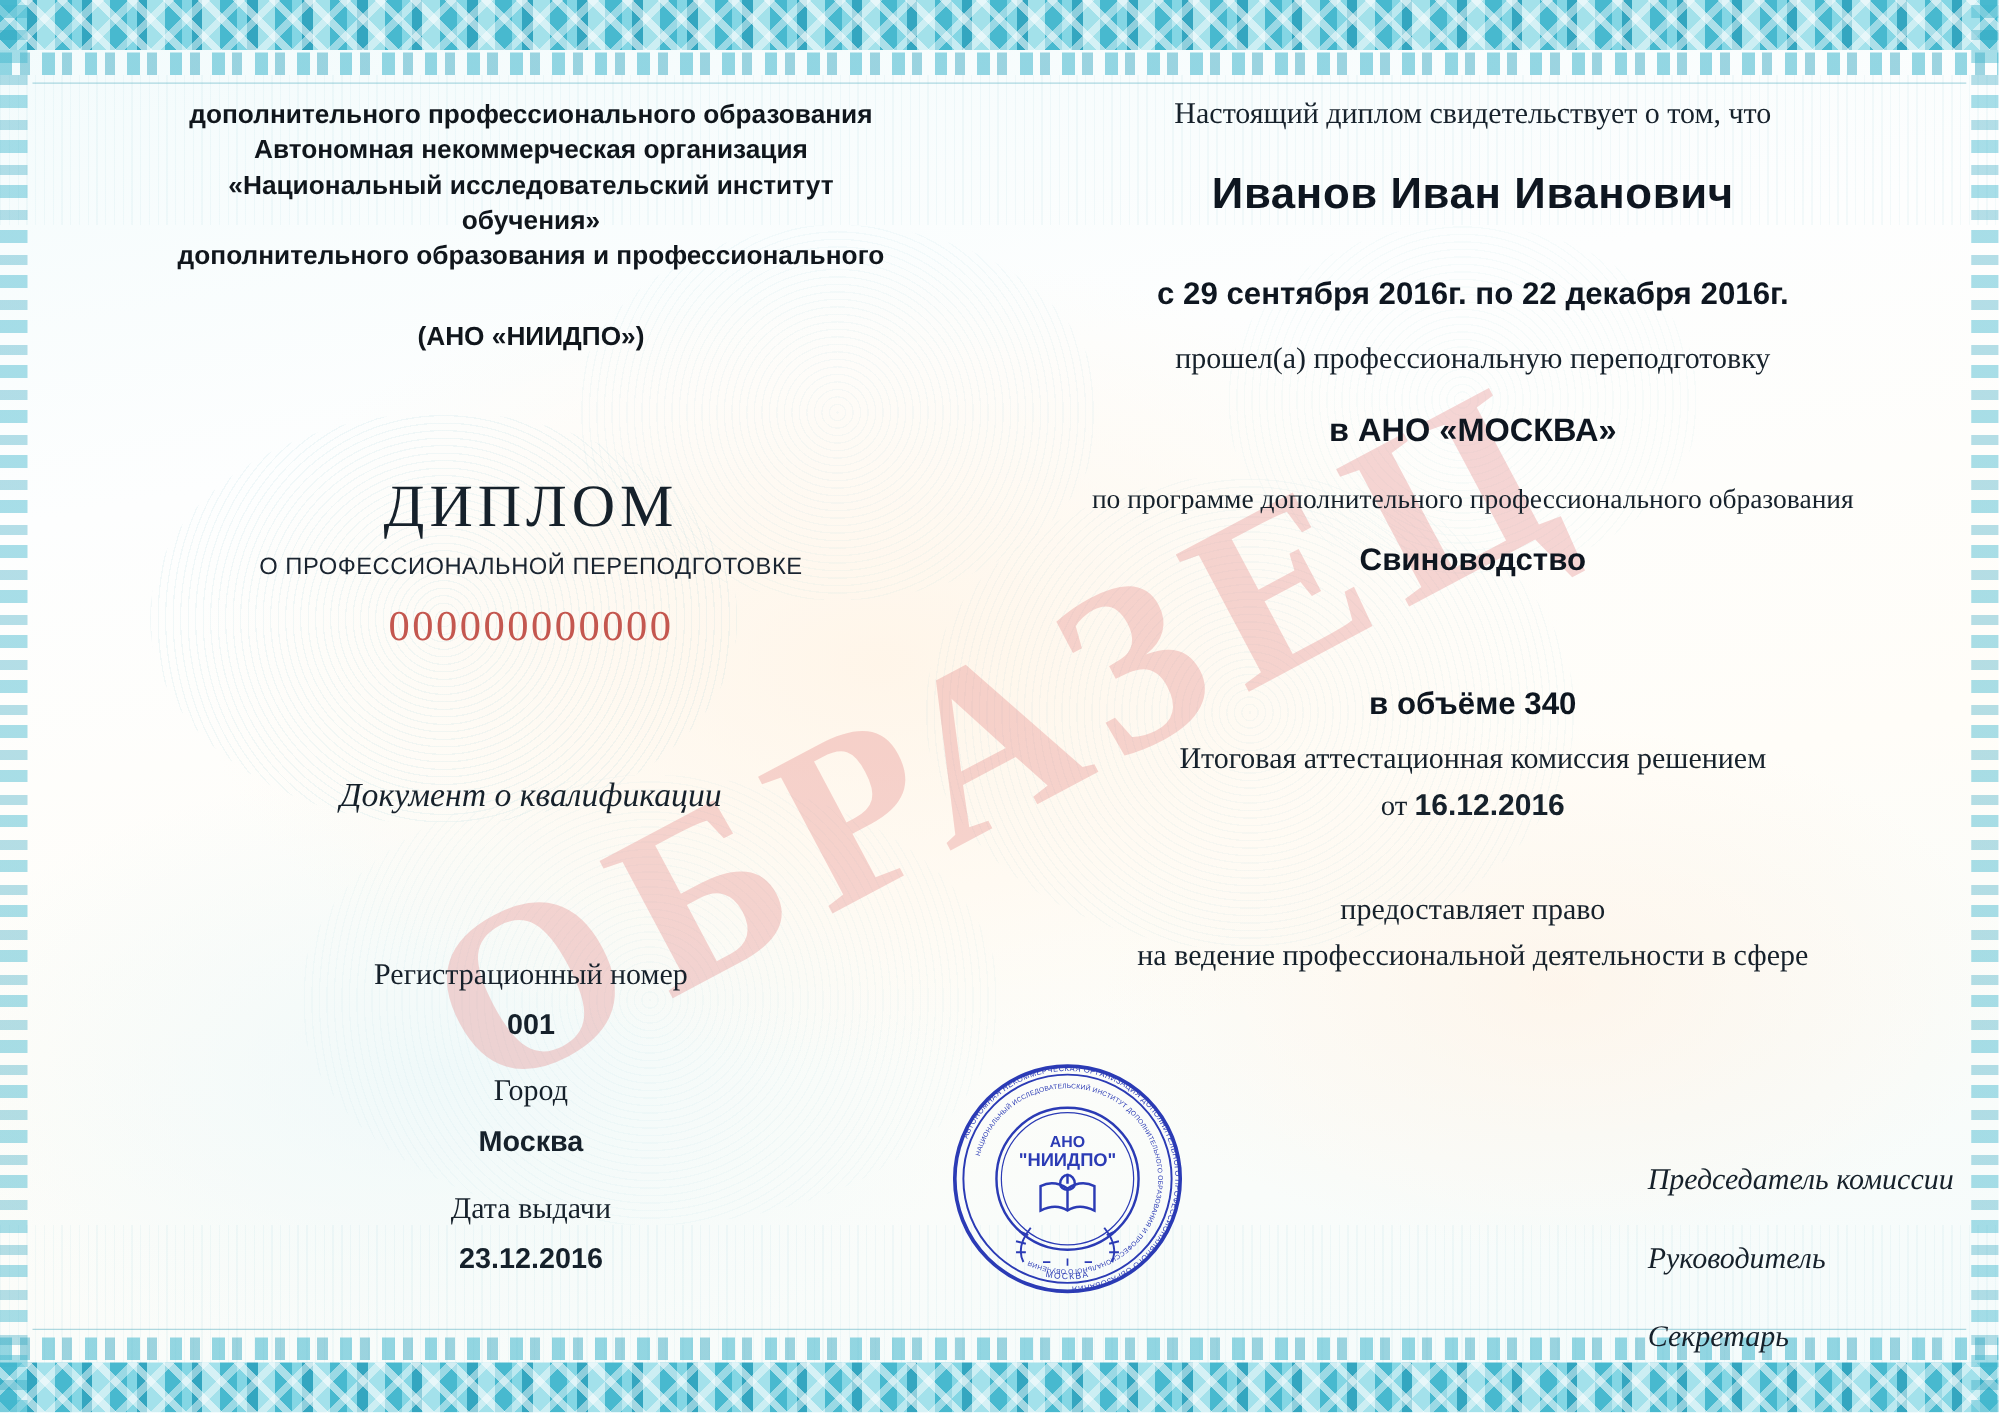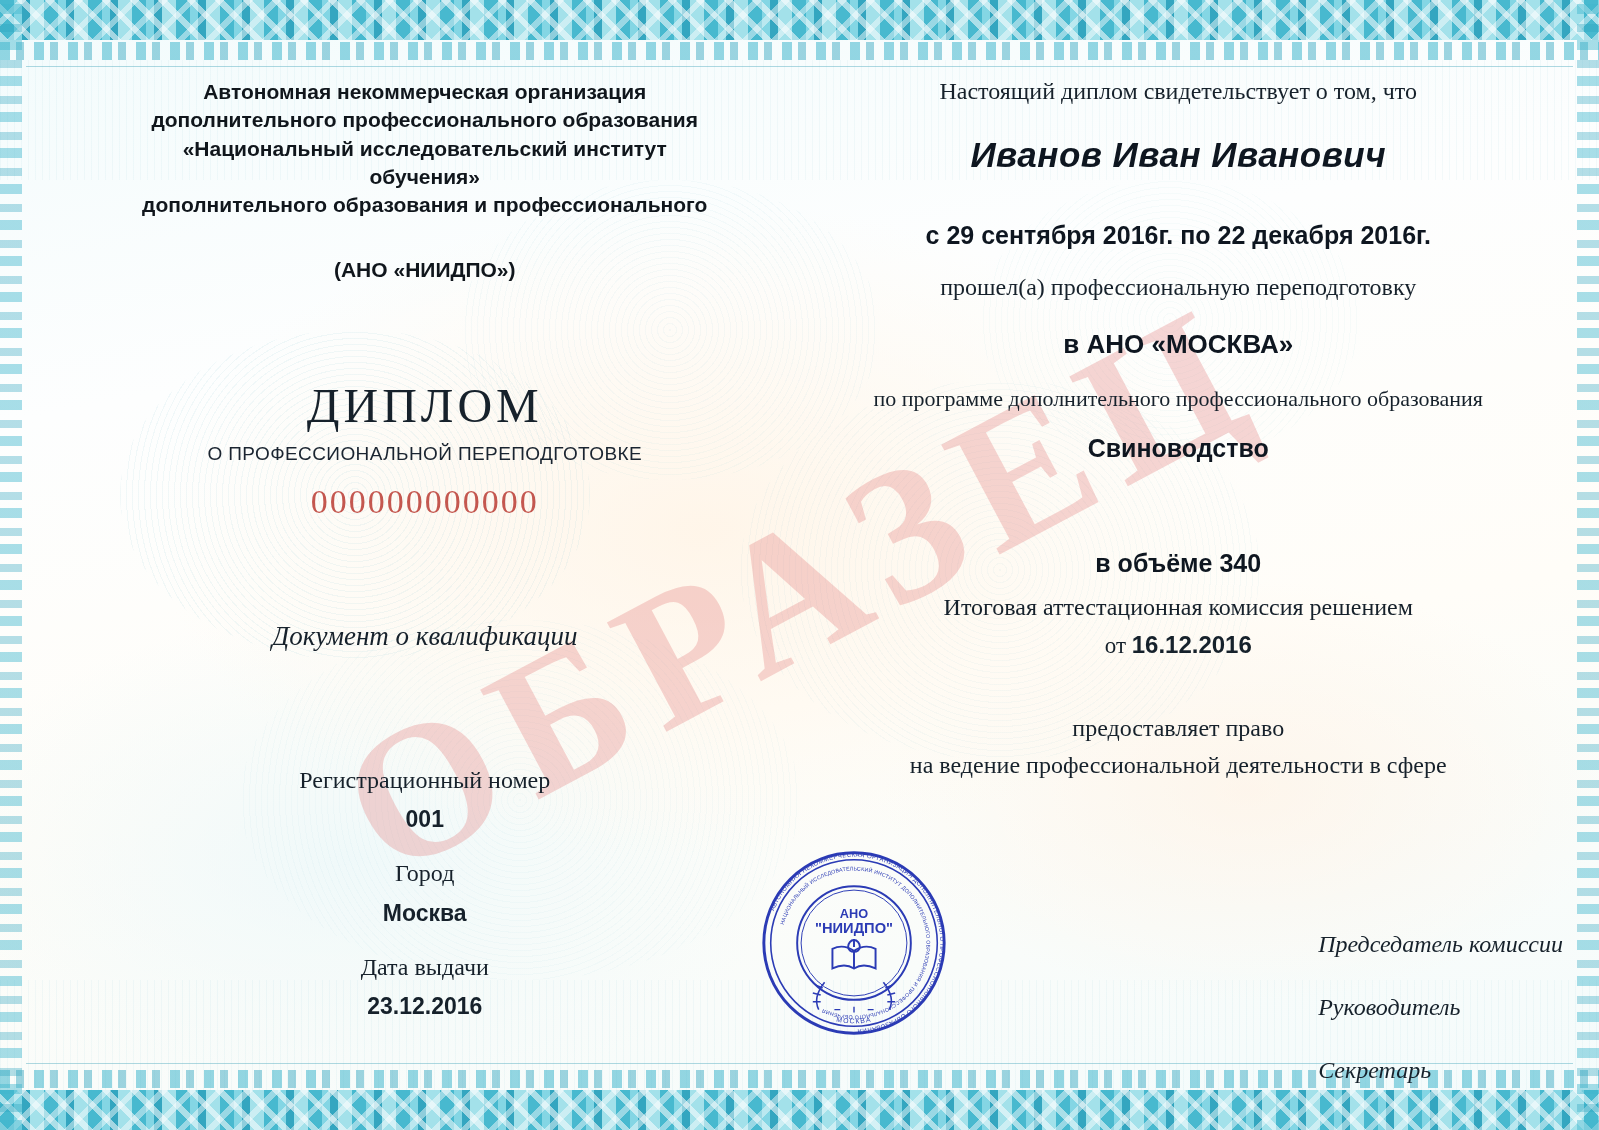--- a/index.html
+++ b/index.html
@@ -205,21 +205,20 @@
     font-size: 24px;
     color: #16212b;
   }
   .r-name {
     margin-top: 30px;
     font-family: "Liberation Sans", sans-serif;
     font-weight: bold;
     font-size: 35px;
     letter-spacing: .5px;
     color: #0e1620;
-    font-style: italic;
   }
   .r-period {
     margin-top: 46px;
     font-family: "Liberation Sans", sans-serif;
     font-weight: bold;
     font-size: 25px;
     color: #0e1620;
   }
   .r-line {
     margin-top: 24px;
@@ -336,22 +335,22 @@
   <div class="thin-line" style="top:66px;"></div>
   <div class="thin-line" style="bottom:66px;"></div>
 
   <div class="watermark">ОБРАЗЕЦ</div>
 
   <div class="content">
 
     <div class="col-left">
 
       <div class="org-block">
+        <span class="ln">дополнительного профессионального образования</span>
         <span class="ln">Автономная некоммерческая организация</span>
-        <span class="ln">дополнительного профессионального образования</span>
         <span class="ln">«Национальный исследовательский институт</span>
         <span class="ln">обучения»</span>
         <span class="ln">дополнительного образования и профессионального</span>
       </div>
 
       <div class="org-abbr">(АНО «НИИДПО»)</div>
 
       <div class="diploma-title">ДИПЛОМ</div>
       <div class="diploma-sub">О ПРОФЕССИОНАЛЬНОЙ ПЕРЕПОДГОТОВКЕ</div>
       <div class="diploma-number">000000000000</div>

